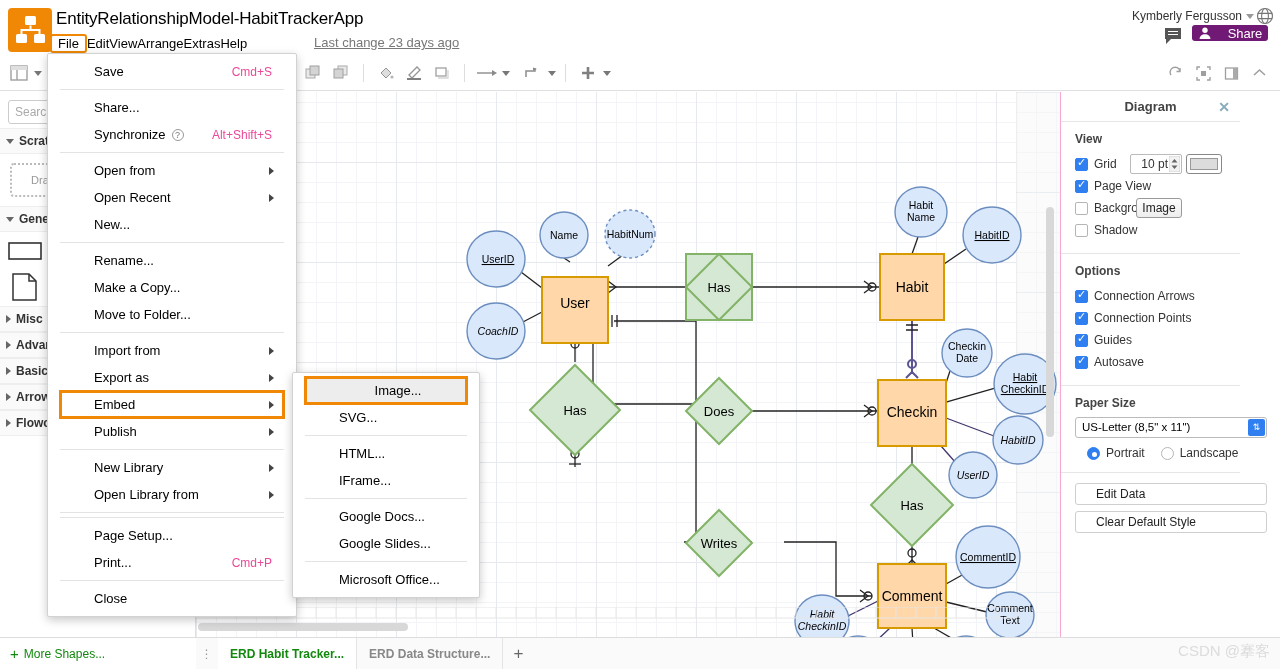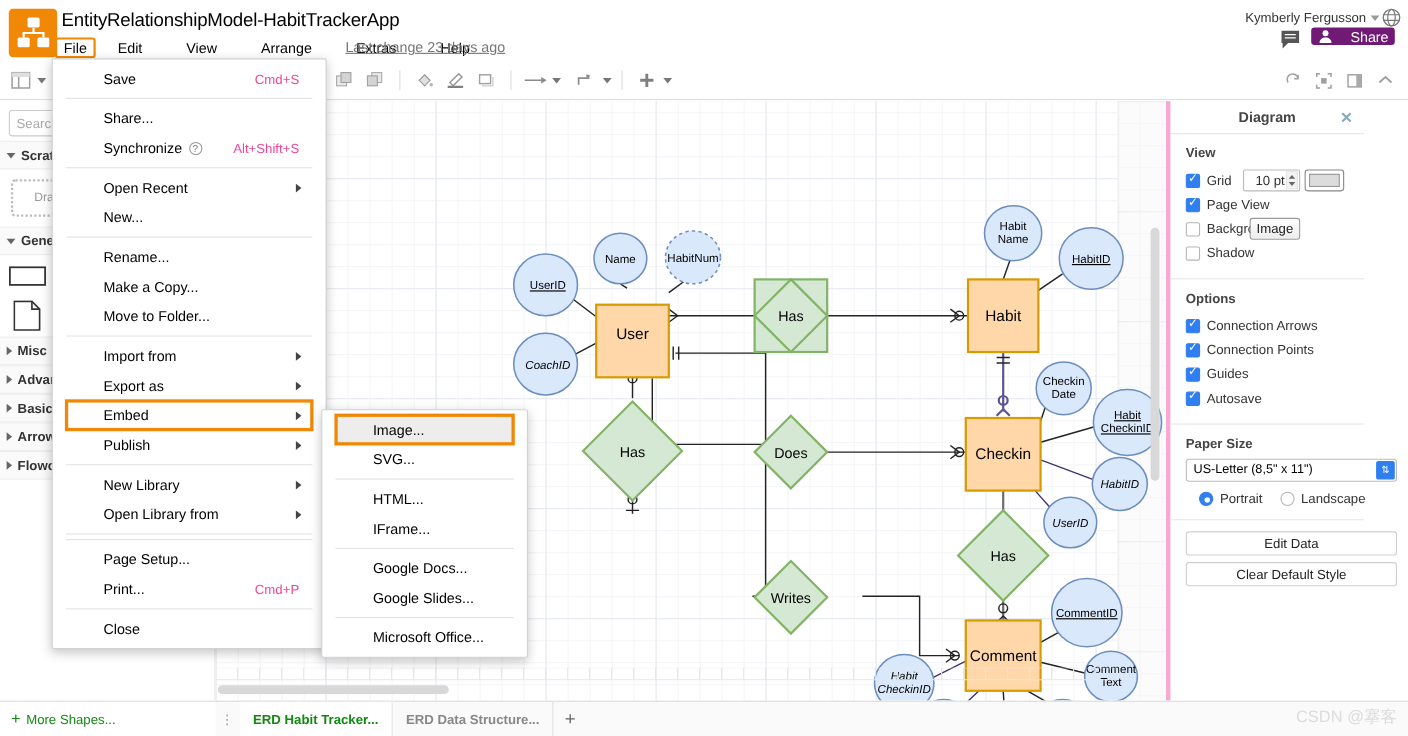--- a/index.html
+++ b/index.html
@@ -11,21 +11,21 @@
     -webkit-font-smoothing:antialiased;
   }
   .app { position:relative; width:1280px; height:669px; }
 
   
   .header { position:absolute; left:0; top:3px; width:1280px; height:55px; background:#fff; border-bottom:1px solid #e0e0e0; }
   .logo { position:absolute; left:8px; top:5px; width:44px; height:44px; background:#f08705; border-radius:4px; }
   .logo svg { position:absolute; left:7px; top:7px; }
   .doc-title { position:absolute; left:56px; top:6px; font-size:17px; color:#000; letter-spacing:-0.2px; }
   .menubar { position:absolute; left:50px; top:30px; height:20px; display:flex; align-items:center; gap:0px; }
-  .menubar .mi { font-size:13px; padding:2px 20px; color:#000; cursor:default; }
+  .menubar .mi { font-size:13px; padding:2px 0; color:#000; cursor:default; }
   .menubar .mi.active { border:2px solid #f08705; border-radius:3px; padding:0px 6px; background:#fff; }
   .lastchange { position:absolute; left:314px; top:32px; font-size:13px; color:#777; text-decoration:underline; }
   .user-name { position:absolute; right:38px; top:6px; font-size:12px; color:#333; }
   .user-caret { position:absolute; right:26px; top:11px; width:0;height:0;border-left:4px solid transparent;border-right:4px solid transparent;border-top:5px solid #999; }
   .globe { position:absolute; right:6px; top:4px; width:18px;height:18px; }
   .comment-ico { position:absolute; right:96px; top:24px; width:20px; height:18px; }
   .share-btn { position:absolute; right:12px; top:22px; width:76px; height:16px; background:#701a75; border-radius:3px; color:#fff; font-size:13px; display:flex; align-items:center; justify-content:center; gap:16px; }
 
   
   .toolbar { position:absolute; left:0; top:55px; width:1280px; height:36px; background:#fff; border-bottom:1px solid #e0e0e0; }
@@ -76,59 +76,59 @@
   .ln { stroke:#222; stroke-width:1.3; fill:none; }
   .ln-b { stroke:#42346b; stroke-width:1.3; fill:none; }
   .ln-p { stroke:#5c5393; stroke-width:2; fill:none; }
   .ln-g { stroke:#6b6b6b; stroke-width:2; fill:none; }
 
   .vscroll { position:absolute; right:6px; top:115px; width:8px; height:230px; background:#d8d8d8; border-radius:4px; }
   .hscroll { position:absolute; left:2px; bottom:6px; width:210px; height:8px; background:#d8d8d8; border-radius:4px; }
   .ruler-b { position:absolute; left:0; bottom:18px; width:864px; height:12px; }
 
   
-  .fmt { position:absolute; left:1060px; top:92px; width:180px; height:545px; background:#fff; border-left:4px solid #f9a8d4; }
+  .fmt { position:absolute; left:1060px; top:92px; width:180px; height:545px; background:#fff; border-left:1px solid #f9a8d4; }
   .fmt-title { height:30px; display:flex; align-items:center; justify-content:center; font-size:13px; font-weight:bold; color:#444; border-bottom:1px solid #e6e6e6; position:relative; }
   .fmt-close { position:absolute; right:10px; top:7px; color:#8ab; font-size:14px; }
   .fmt-sec { padding:10px 14px 12px 14px; border-bottom:1px solid #e6e6e6; }
   .fmt-h { font-size:12px; font-weight:bold; color:#444; margin-bottom:7px; }
   .cb-row { display:flex; align-items:center; height:22px; font-size:12px; color:#333; gap:6px; }
   .cb { width:13px; height:13px; border-radius:2px; border:1px solid #b5b5b5; background:#fff; display:inline-block; position:relative; flex:none; }
   .cb.on { background:#2f7ff0; border-color:#2f7ff0; }
   .cb.on:after { content:"✓"; position:absolute; left:1px; top:-3px; color:#fff; font-size:11px; line-height:13px; }
   .stepper { position:absolute; right:44px; width:52px; height:20px; border:1px solid #bbb; background:#fff; font-size:12px; text-align:right; padding-right:13px; line-height:18px; border-radius:2px; }
   .stepper .arrows { position:absolute; right:1px; top:1px; width:11px; height:16px; }
   .colorbtn { position:absolute; right:4px; width:36px; height:20px; border:1px solid #888; border-radius:3px; background:#fff; }
   .colorbtn i { position:absolute; left:3px; top:3px; right:3px; bottom:3px; background:#dcdcdc; border:1px solid #999; display:block; }
   .imgbtn { position:absolute; right:44px; width:46px; height:20px; border:1px solid #9a9a9a; border-radius:3px; background:linear-gradient(#fdfdfd,#ededed); font-size:12px; text-align:center; line-height:18px; color:#222; }
   .select { width:192px; height:21px; border:1px solid #bbb; border-radius:3px; background:#fff; font-size:11.5px; line-height:19px; padding-left:6px; position:relative; }
   .select .sarrow { position:absolute; right:1px; top:1px; width:17px; height:17px; background:#2f7ff0; border-radius:2px; color:#fff; font-size:9px; text-align:center; line-height:17px; }
   .radio-row { display:flex; align-items:center; gap:6px; margin-top:8px; font-size:12px; color:#333;padding-left:12px; }
   .rb { width:13px; height:13px; border-radius:50%; border:1px solid #b5b5b5; background:#fff; position:relative; display:inline-block; flex:none;}
   .rb.on { background:#2f7ff0; border-color:#2f7ff0; }
   .rb.on:after { content:""; position:absolute; left:4px; top:4px; width:5px; height:5px; border-radius:50%; background:#fff; }
-  .wbtn { width:192px; height:22px; border:1px solid #cfcfcf; border-radius:3px; background:#fff; font-size:12px; text-align:center; line-height:20px; color:#222; margin-bottom:6px; }
+  .wbtn { width:192px; height:22px; border:1px solid #cfcfcf; border-radius:3px; background:#fff; font-size:12px; text-align:left; line-height:20px; color:#222; margin-bottom:6px;padding-left:20px; }
 
   
   .footer { position:absolute; left:196px; top:637px; width:1084px; height:32px; background:#fafafa; border-top:1px solid #ddd; display:flex; align-items:center; }
   .dots { width:22px; display:flex; align-items:center; justify-content:center; color:#999; letter-spacing:1px; }
   .tab { height:32px; padding:0 12px; display:flex; align-items:center; font-size:12px; color:#888; border-right:1px solid #e4e4e4;font-weight:bold; }
   .tab.active { color:#12890e; font-weight:bold; background:#fff; }
   .tab-add { width:30px; height:32px; display:flex; align-items:center; justify-content:center; color:#666; font-size:17px; }
   .watermark { position:absolute; right:10px; bottom:8px; font-size:15px; color:#dcdcdc; }
 
   
   .menu { position:absolute; background:#fff; border:1px solid #d2d2d2; border-radius:2px; box-shadow:0 3px 10px rgba(0,0,0,.22); z-index:50; padding:4px 12px; }
   .menu-item { height:27px; display:flex; align-items:center; padding:0 10px 0 34px; font-size:13px; color:#000; position:relative; white-space:nowrap; }
   .menu-item .shortcut { position:absolute; right:12px; color:#ec4899; font-size:12px; }
   .menu-item .sub { position:absolute; right:10px; width:0;height:0;border-top:4px solid transparent;border-bottom:4px solid transparent;border-left:5px solid #444; }
   .menu-item .qmark { margin-left:6px; width:12px;height:12px;border:1px solid #999;border-radius:50%;font-size:9px;line-height:10px;text-align:center;color:#777; }
   .menu-sep { height:1px; background:#e3e3e3; margin:4px 0; }
   .menu-item.hl { outline:3px solid #f08705; outline-offset:-2px; background:#fff; }
-  .menu-item.hl2 { background:#ededed; outline:3px solid #f08705; outline-offset:-2px; }
+  .menu-item.hl2 { background:#ededed; outline:3px solid #f08705; outline-offset:-2px;justify-content:center; }
   #file-menu { left:47px; top:53px; width:250px; }
   #embed-menu { left:292px; top:372px; width:188px; }
 </style>
 </head>
 <body>
 
 <div class="app">
 
   <div class="header">
     <div class="logo">
@@ -603,20 +603,24 @@
     <div class="menu-item">
       <span>Share...</span>
     </div>
     <div class="menu-item">
       <span>Synchronize</span>
       <span class="qmark">?</span>
       <span class="shortcut">Alt+Shift+S</span>
     </div>
     <div class="menu-sep"></div>
     <div class="menu-item">
+      <span>Open from</span>
+      <span class="sub"></span>
+    </div>
+    <div class="menu-item">
       <span>Open Recent</span>
       <span class="sub"></span>
     </div>
     <div class="menu-item">
       <span>New...</span>
     </div>
     <div class="menu-sep"></div>
     <div class="menu-item">
       <span>Rename...</span>
     </div>

